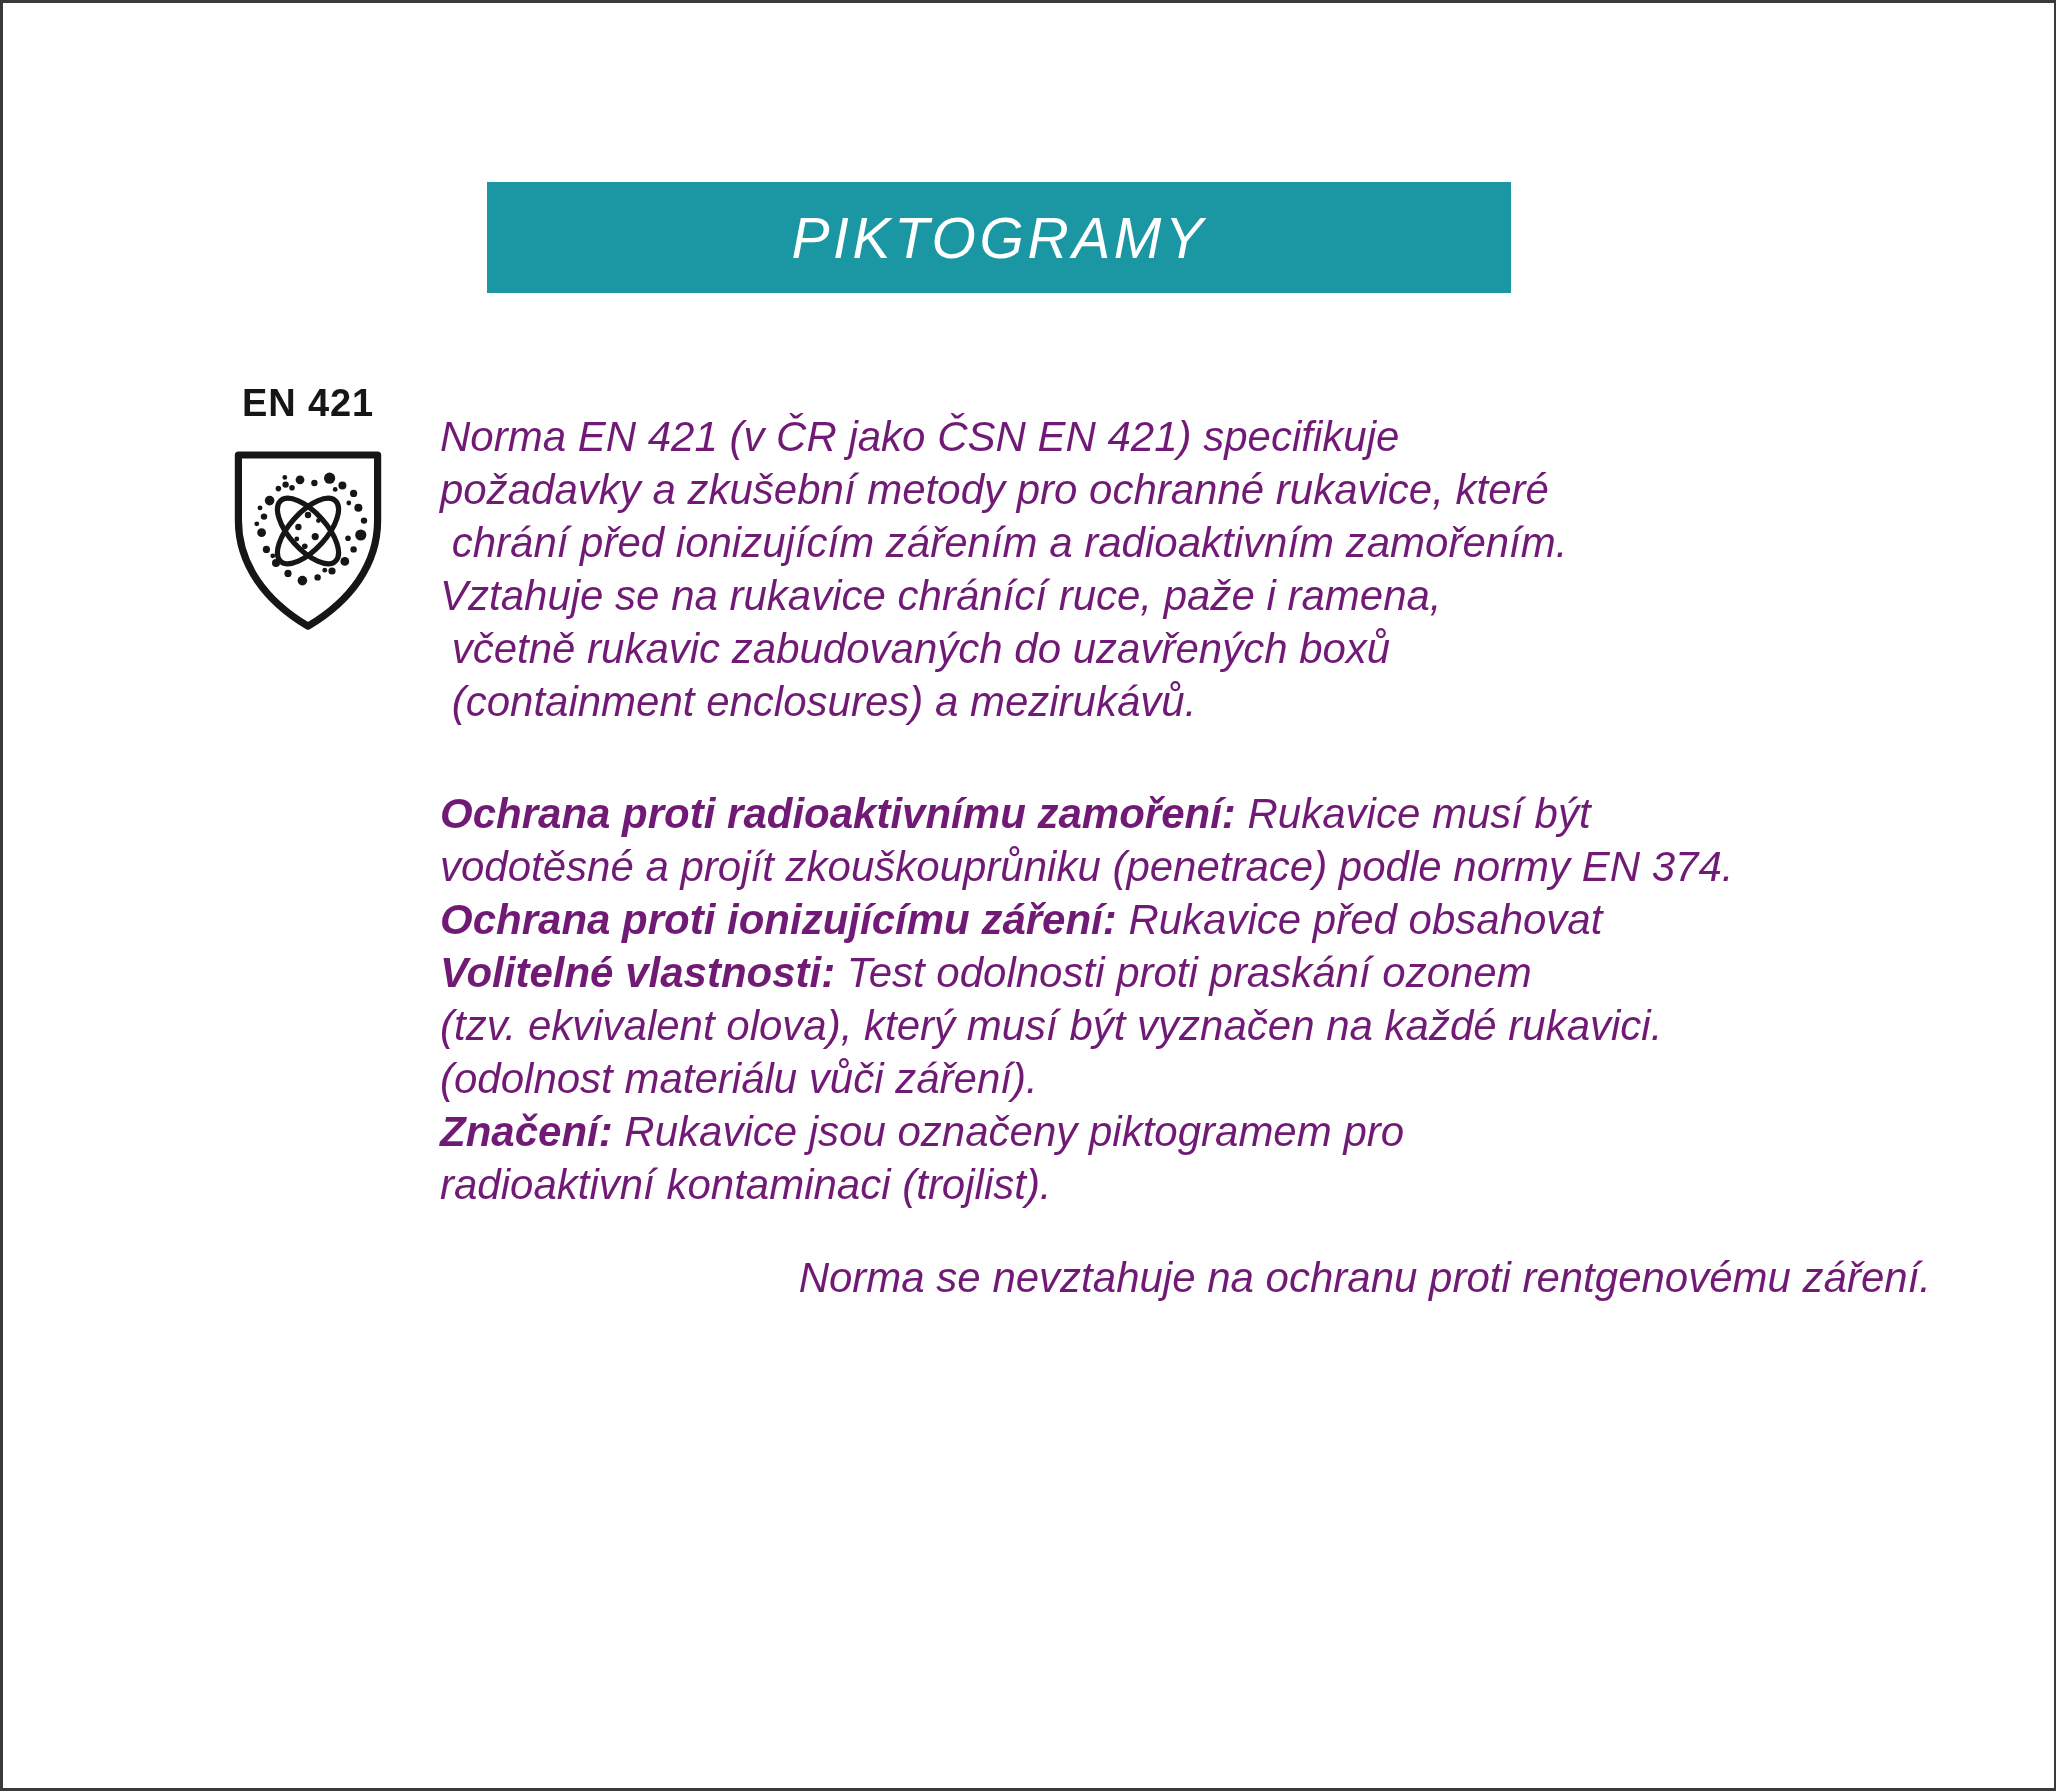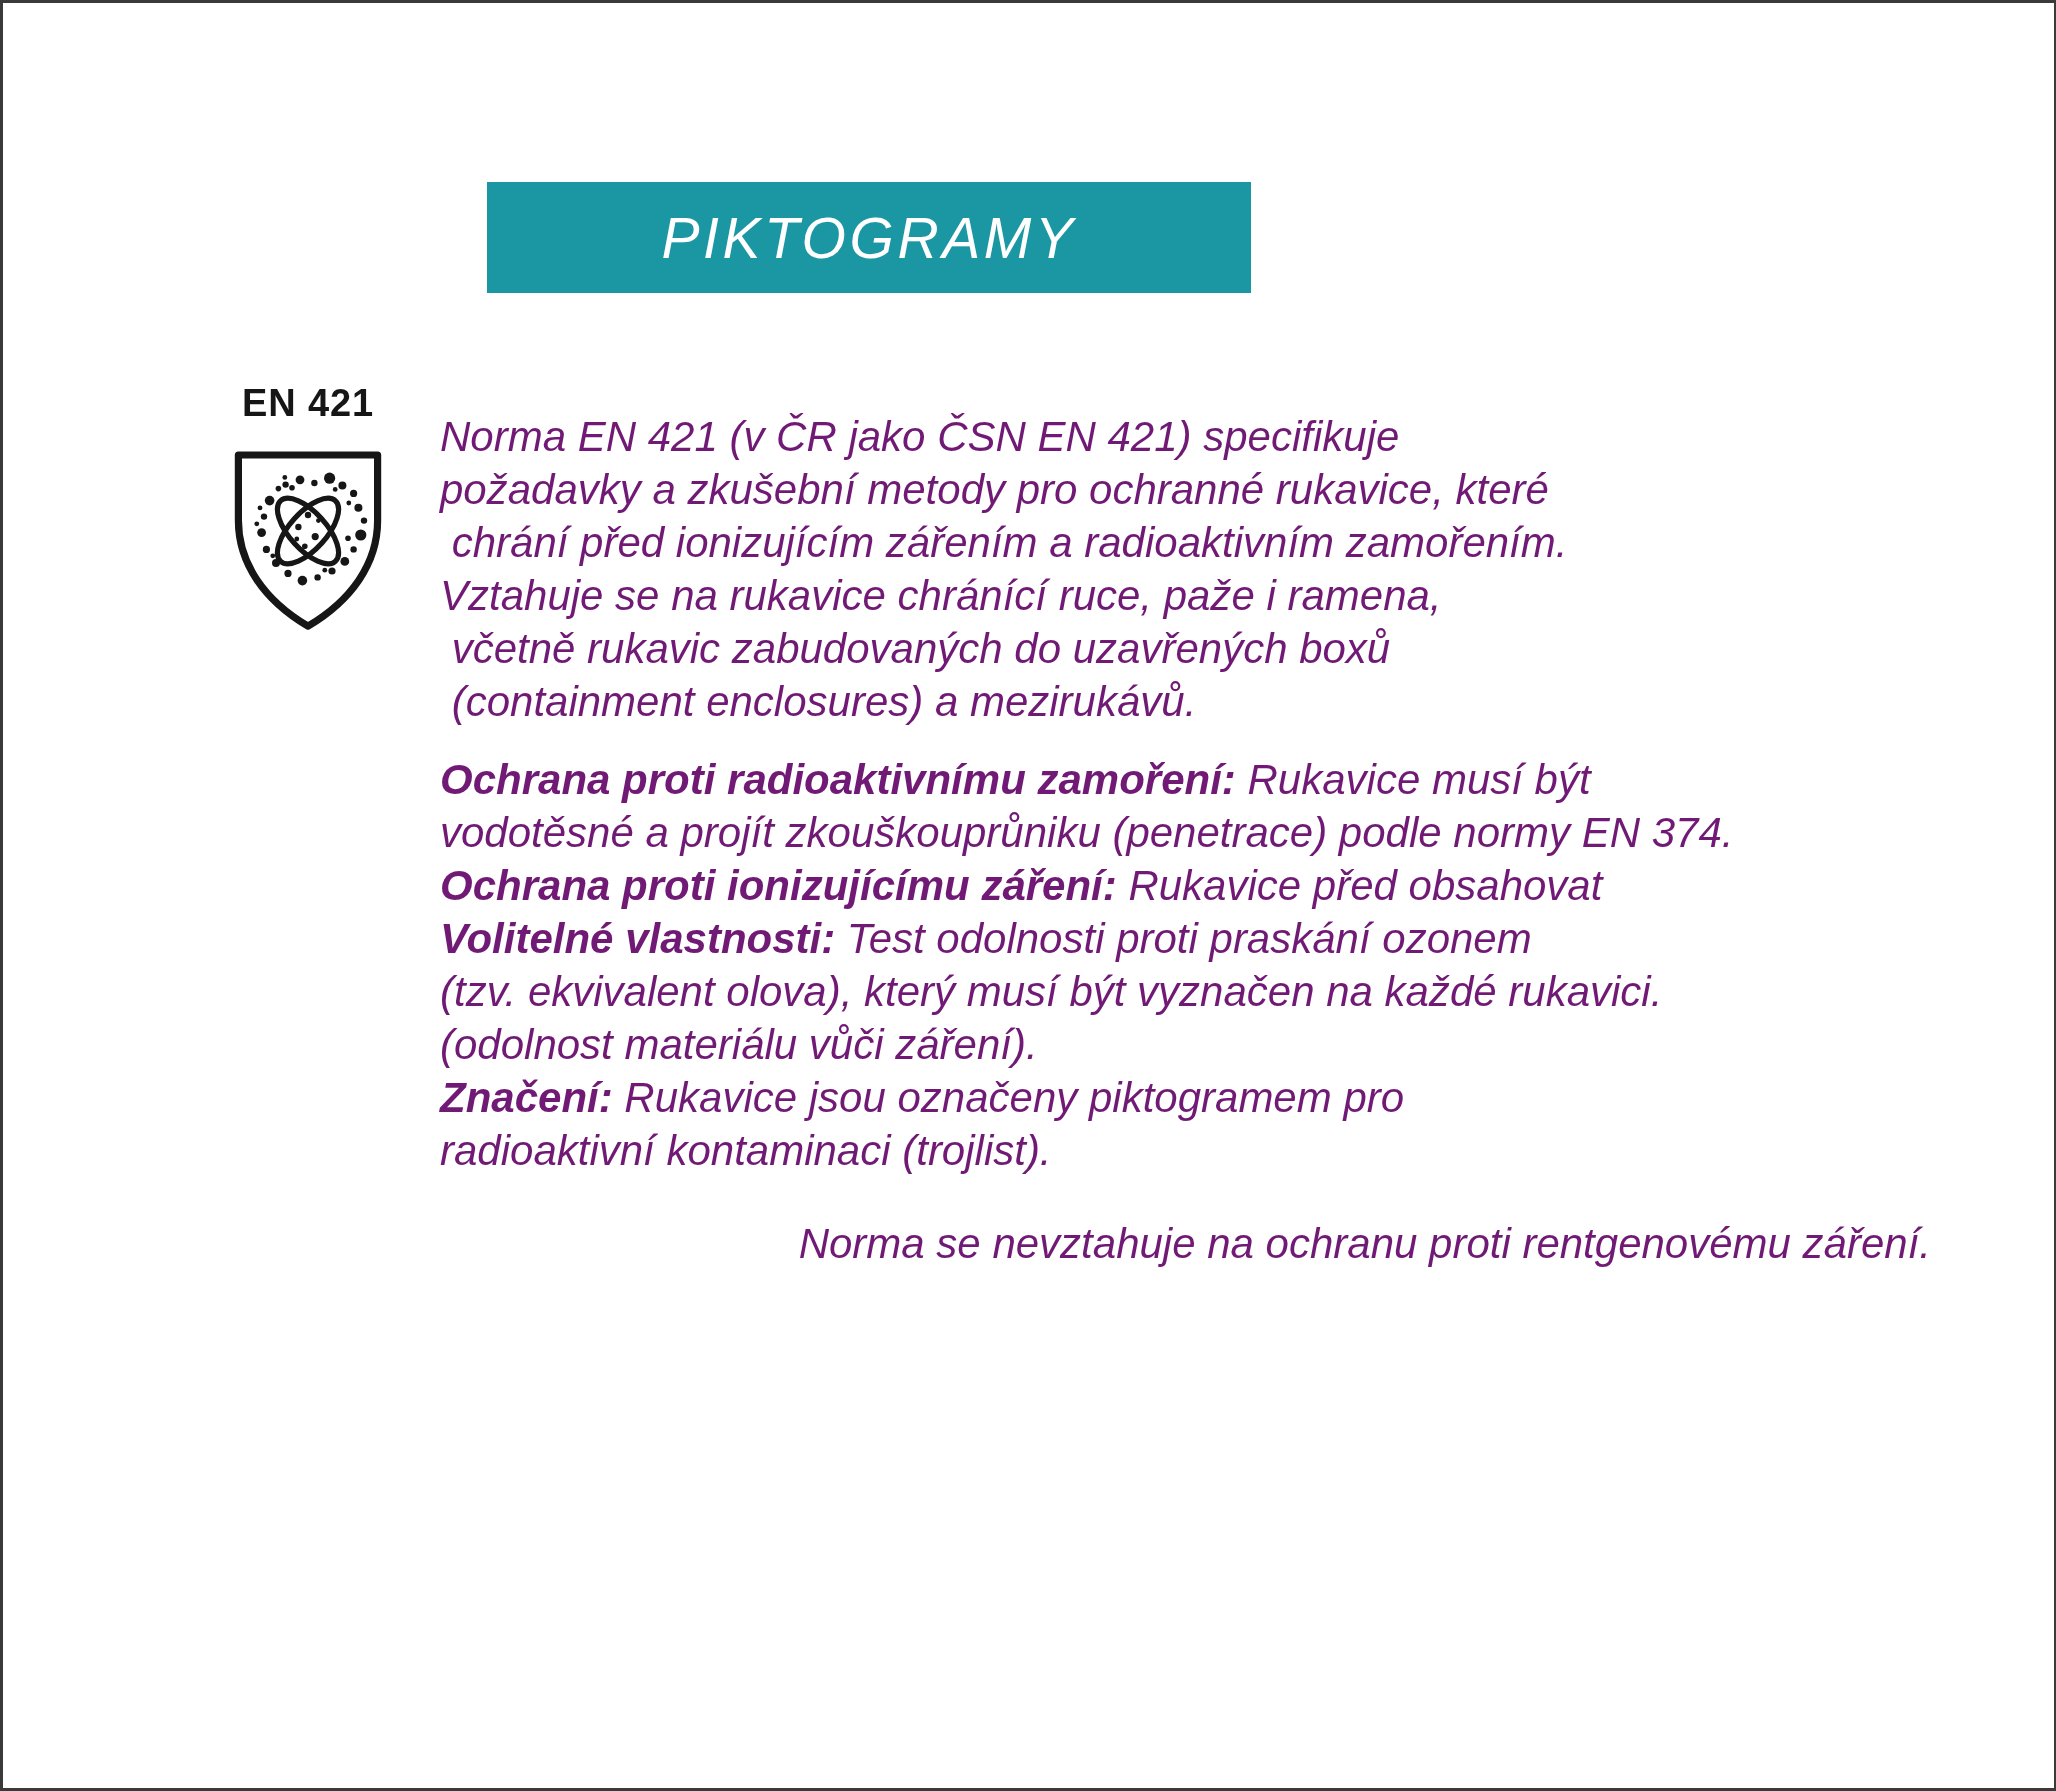--- a/index.html
+++ b/index.html
@@ -12,21 +12,21 @@
     border: 3.6px solid #3a3a3a;
     overflow: hidden;
     font-family: "Liberation Sans", sans-serif;
   }
 
   
   .banner {
     position: absolute;
     left: 484px;
     top: 179px;
-    width: 764px;
+    width: 1024px;
     height: 111px;
     display: flex;
     align-items: center;
     justify-content: center;
   }
   .banner-title {
     font-style: italic;
     font-size: 57px;
     letter-spacing: 3.6px;
     font-weight: 400;
@@ -57,21 +57,21 @@
     left: 437px;
     top: 407px;
     width: 1491px;
     font-style: italic;
     font-size: 42px;
     line-height: 53px;
     color: #2d2d2d;
   }
   .intro { white-space: pre-wrap; }
   .heading { margin-top: 36px; }
-  .props { margin-top: 25px; }
+  .props { margin-top: 59px; }
   .note { margin-top: 40px; white-space: pre-wrap; text-align: right; }
   .b { font-weight: 700; }
   .rich-line { white-space: pre-wrap; }
 </style>
 </head>
 <body>
 
 <div class="page">
 
   <div class="banner" style="background-color: rgb(27, 151, 164);">

